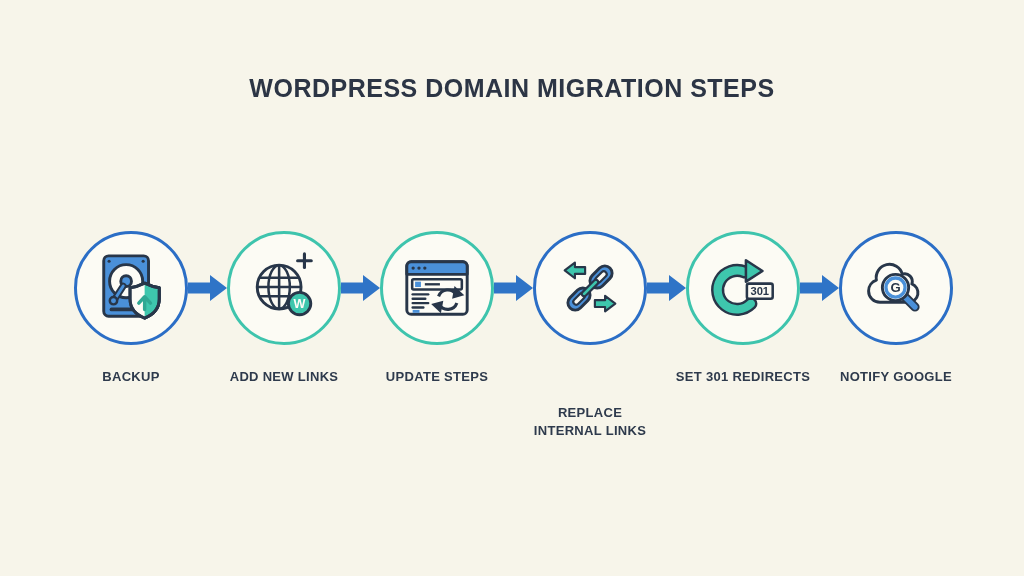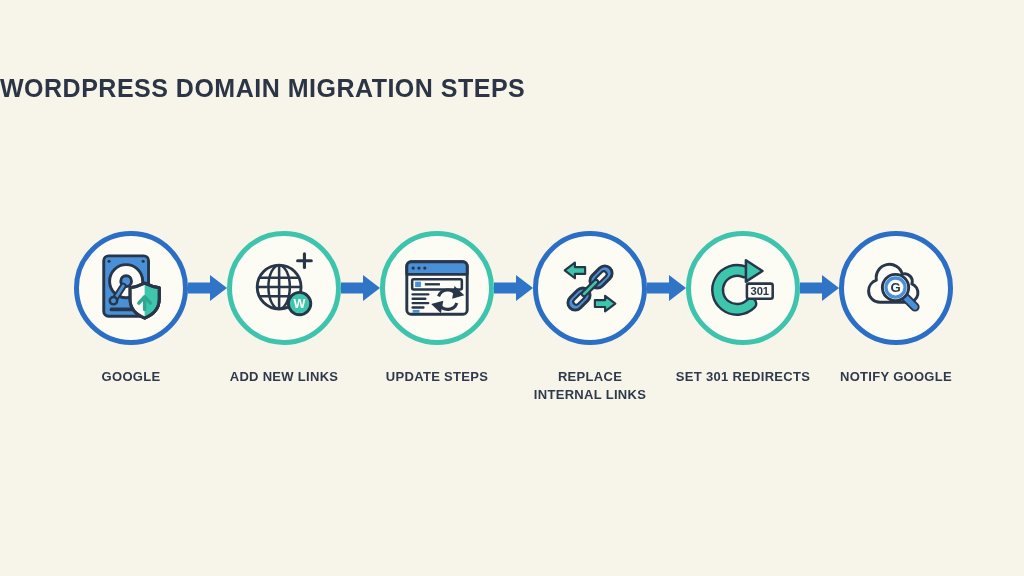--- a/index.html
+++ b/index.html
@@ -1,29 +1,29 @@
 <!DOCTYPE html>
 <html><head>
 <meta charset="utf-8">
 <style>
   html,body{margin:0;padding:0;}
   .canvas{position:relative;width:1024px;height:576px;background:#F7F5EA;overflow:hidden;
           font-family:"Liberation Sans",sans-serif;}
-  .title{position:absolute;top:74px;left:0;width:100%;text-align:left;
+  .title{position:absolute;top:74px;left:0;width:100%;text-align:center;
          font-size:25px;font-weight:bold;color:#2C3545;letter-spacing:.5px;}
   .flow{position:absolute;left:74px;top:231px;display:flex;align-items:flex-start;}
   .step{position:relative;width:114px;flex:0 0 114px;}
-  .circle{width:114px;height:114px;border-radius:50%;border:5px solid #14b8a6;
+  .circle{width:114px;height:114px;border-radius:50%;border:3px solid #14b8a6;
           background:#FCFBF4;box-sizing:border-box;display:flex;align-items:center;justify-content:center;}
   .circle[data-ring="teal"]{border-color:#3EC4AD;}
   .circle[data-ring="blue"]{border-color:#2B6EC6;}
   .step-label{position:absolute;top:137px;left:50%;transform:translateX(-50%);
               white-space:nowrap;font-size:13px;font-weight:bold;color:#2E3A4C;
               letter-spacing:.3px;text-align:center;line-height:1.35;}
-  .step-label.wrap{white-space:normal;width:120px;}
+  .step-label.wrap{white-space:normal;width:120px;margin-top:36px;}
   .connector{width:39px;flex:0 0 39px;height:114px;display:flex;align-items:center;justify-content:center;}
   .connector svg{display:block;}
   svg text{font-family:"Liberation Sans",sans-serif;font-weight:bold;}
 </style>
 </head>
 <body>
 
 <div class="canvas">
 
   <div class="title">WORDPRESS DOMAIN MIGRATION STEPS</div>
@@ -46,21 +46,21 @@
             <clipPath id="clipShield">
                 <rect x="52" y="28" width="20" height="44"></rect>
               </clipPath>
             <path d="M52 33 c5.5 2.7 11 4.3 15 4.8 v11.5 c0 10.5 -6 16 -15 19.7 c-9 -3.7 -15 -9.2 -15 -19.7 V37.8 c4 -0.5 9.5 -2.1 15 -4.8 z" fill="#FDFCF6"></path>
             <path d="M52 33 c5.5 2.7 11 4.3 15 4.8 v11.5 c0 10.5 -6 16 -15 19.7 c-9 -3.7 -15 -9.2 -15 -19.7 V37.8 c4 -0.5 9.5 -2.1 15 -4.8 z" fill="#3EC6AD" clip-path="url(#clipShield)"></path>
             <path d="M52 33 c5.5 2.7 11 4.3 15 4.8 v11.5 c0 10.5 -6 16 -15 19.7 c-9 -3.7 -15 -9.2 -15 -19.7 V37.8 c4 -0.5 9.5 -2.1 15 -4.8 z" fill="none"></path>
             <path d="M52 60 V48 M46 53.5 L52 47 L58 53.5" fill="none" stroke="#2FA893" stroke-width="3.5" stroke-linecap="round"></path>
           </g>
         </svg>
       </div>
-      <div class="step-label">GOOGLE</div>
+      <div class="step-label">BACKUP</div>
     </div>
 
     <div class="connector">
       <svg width="39" height="32" viewBox="0 0 39 32">
           <path d="M0 10.5 H22 V3 L39 16 L22 29 V21.5 H0 Z" fill="#2F74C7"></path>
         </svg>
     </div>
 
     <div class="step">
       <div class="circle" data-ring="teal">

